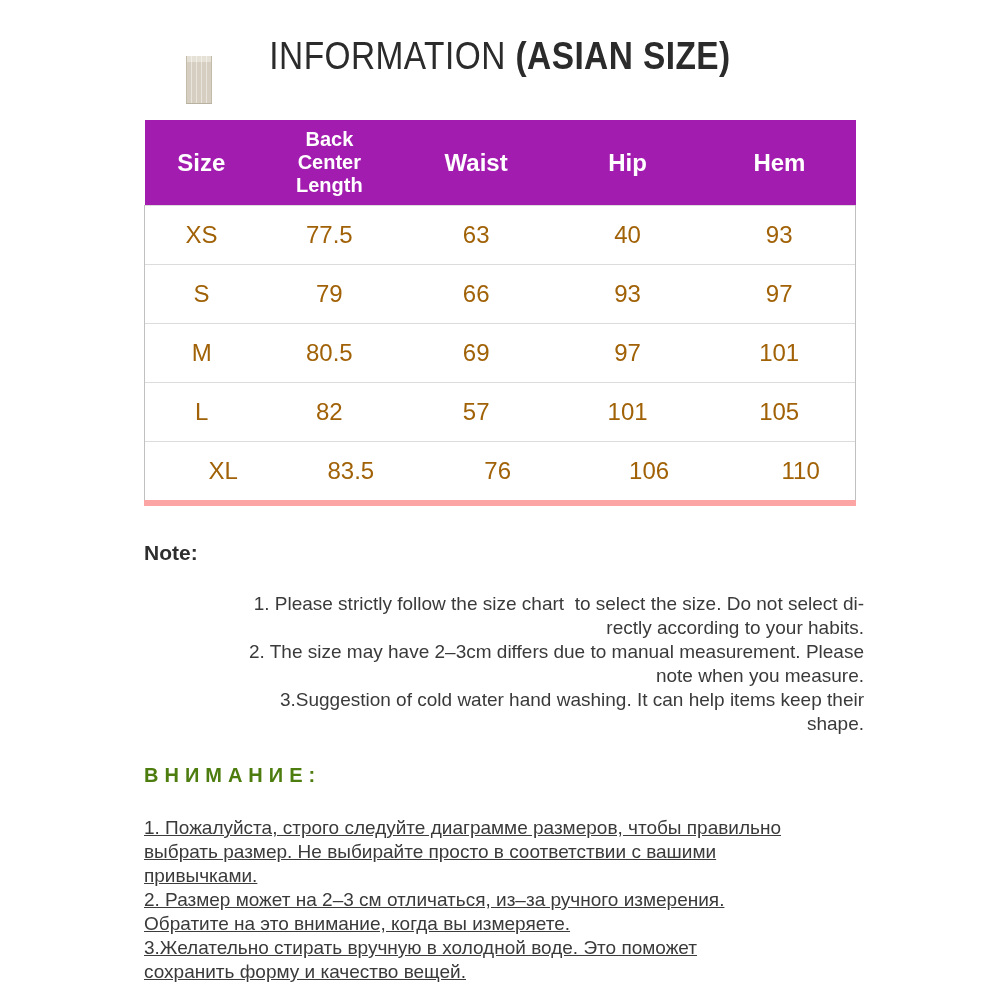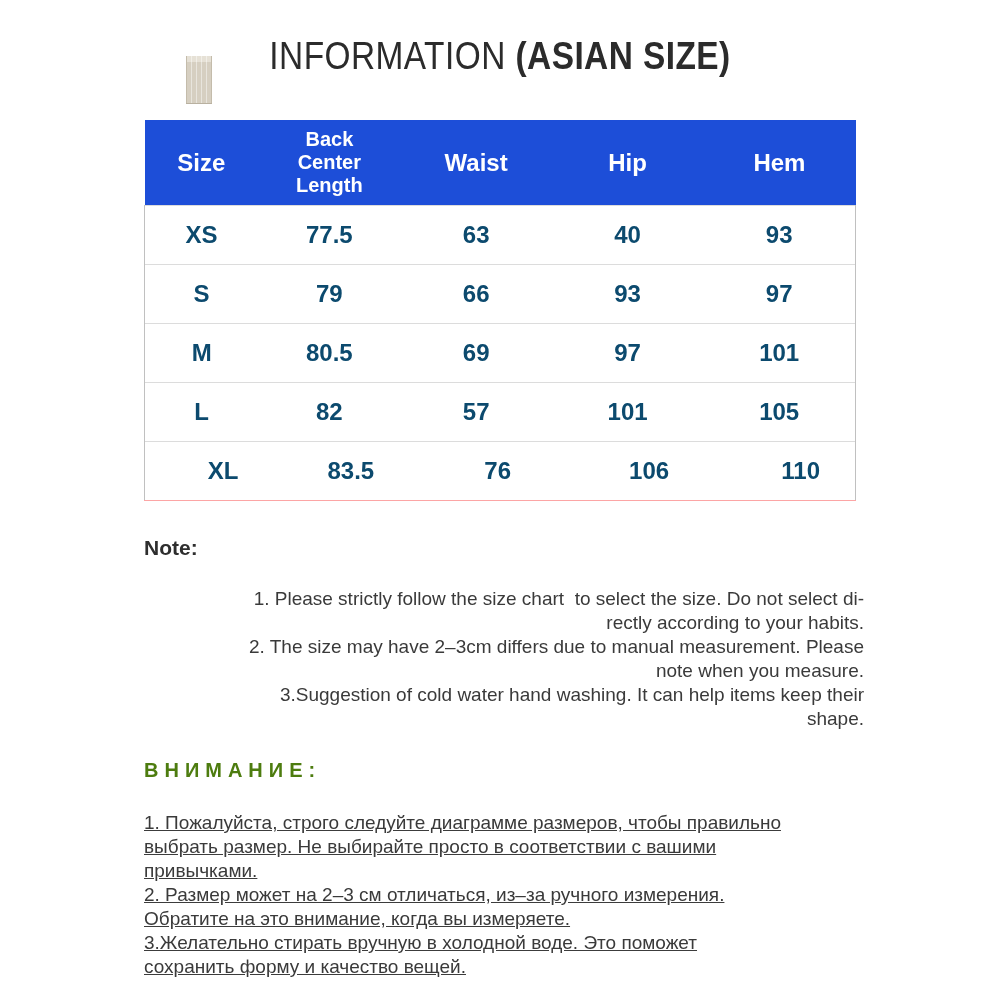--- a/index.html
+++ b/index.html
@@ -41,42 +41,42 @@
     width: 712px; margin-left: 144px;
     border-collapse: collapse; table-layout: fixed;
   }
   .size-table col.c1 { width: 16%; }
   .size-table col.c2 { width: 20%; }
   .size-table col.c3 { width: 21.3%; }
   .size-table col.c4 { width: 21.3%; }
   .size-table col.c5 { width: 21.4%; }
 
   .size-table thead th {
-    background: #1d4ed8; color: #ffffff;
+    background: #a21caf; color: #ffffff;
     height: 85px;
     font-size: 24px; font-weight: 700;
     text-align: center; vertical-align: middle;
     padding: 0;
   }
   .size-table thead th.two-line {
     font-size: 20px; line-height: 1.15;
     padding: 0 14px;
   }
 
   .size-table tbody td {
     height: 56px;
     text-align: center; vertical-align: middle;
-    font-size: 24px; font-weight: 700;
-    color: #0c4a6e;
+    font-size: 24px; font-weight: 400;
+    color: #a16207;
     border-top: 1px solid #dcdcdc;
     background: #ffffff;
   }
   .size-table tbody td:first-child { border-left: 1px solid #c0c0c0; }
   .size-table tbody td:last-child  { border-right: 1px solid #c0c0c0; }
-  .size-table tbody tr:last-child td { border-bottom: 1px solid #fca5a5; padding-left: 44px; }
+  .size-table tbody tr:last-child td { border-bottom: 6px solid #fca5a5; padding-left: 44px; }
 
   
   .notes { width: 720px; margin-left: 144px; }
   .note-heading-en {
     margin: 34px 0 0 0;
     font-size: 21px; line-height: 26px;
     font-weight: 700; color: #2e2e2e;
   }
   .note-heading-ru {
     margin: 26px 0 0 0;

